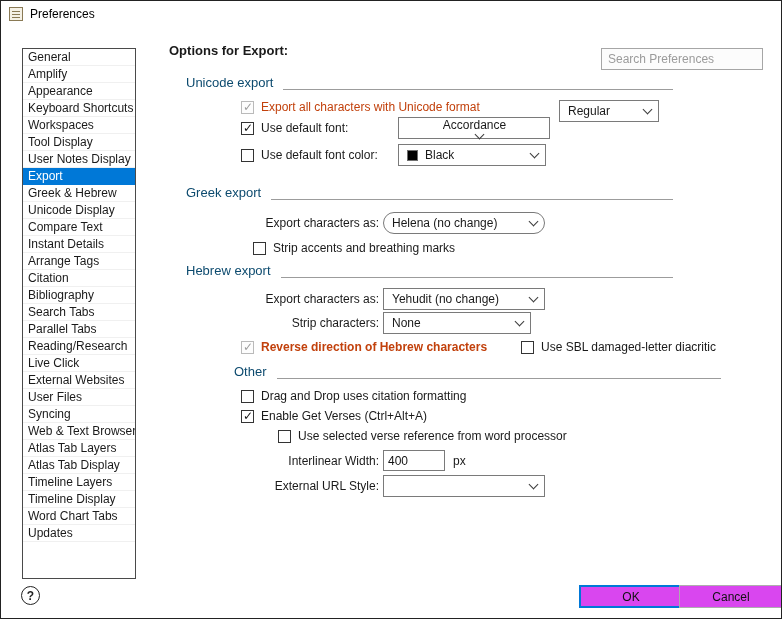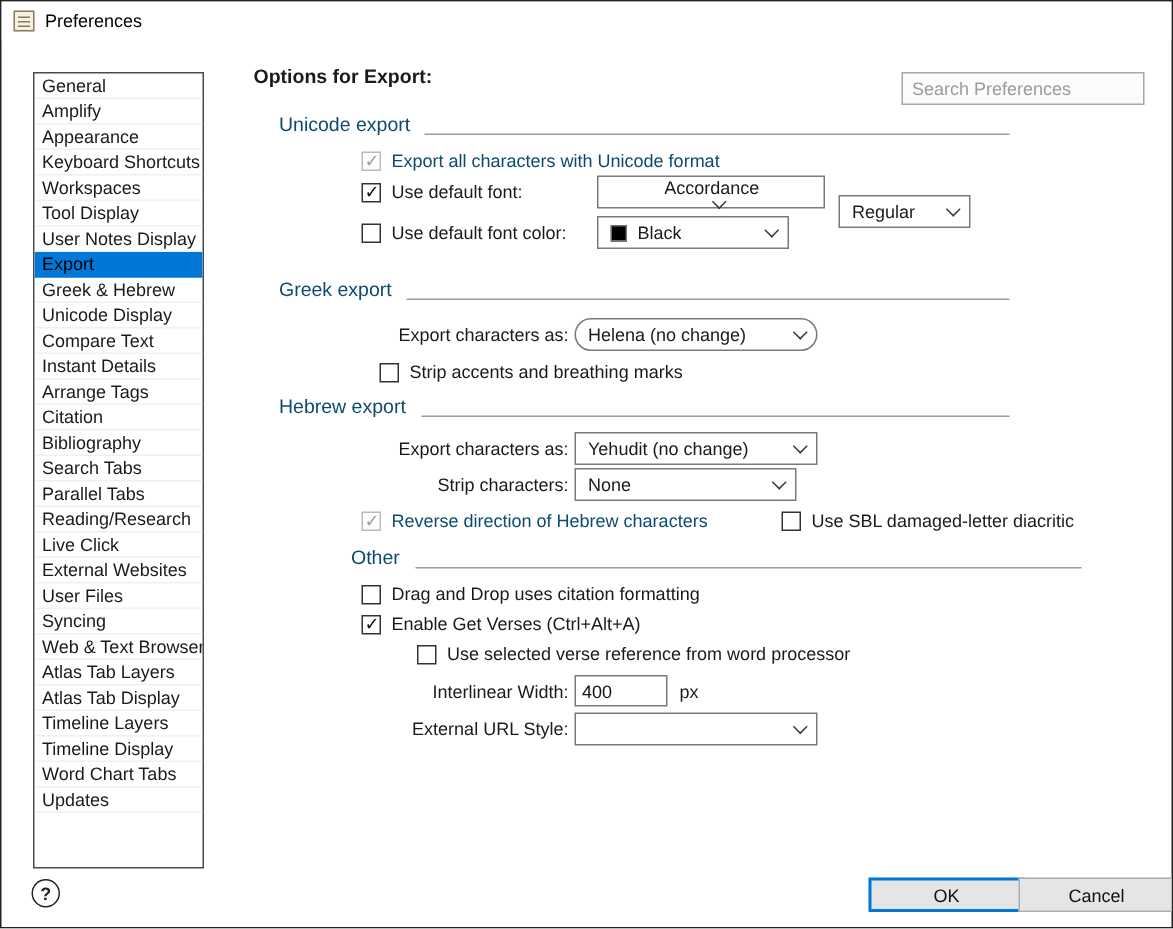--- a/index.html
+++ b/index.html
@@ -8,50 +8,50 @@
 
   .window { position:relative; width:782px; height:619px; background:#ffffff; border:1px solid #222222; overflow:hidden; }
 
   .titlebar { position:absolute; left:0; top:0; right:0; height:26px; display:flex; align-items:center; padding-left:8px; gap:7px; background:#ffffff; }
   .app-icon { width:14px; height:14px; flex:none; background:#f5f1e6; border:1px solid #8a7a55; position:relative; }
   .app-icon::after { content:""; position:absolute; left:2px; top:3px; width:8px; height:1px; background:#8a7a55; box-shadow:0 3px 0 #8a7a55, 0 6px 0 #8a7a55; }
   .title { font-size:12px; color:#000; }
 
   .sidebar { position:absolute; left:21px; top:47px; width:114px; height:531px; background:#ffffff; border:1px solid #4a4a4a; overflow:hidden; }
   .sb-item { height:17px; line-height:16px; padding-left:5px; font-size:12px; white-space:nowrap; border-bottom:1px solid #f0f0f0; cursor:default; }
-  .sb-item.selected { background:#0078d7; color:#000000; border-bottom-color:#0078d7; }
+  .sb-item.selected { background:#0078d7; color:#ffffff; border-bottom-color:#0078d7; }
 
   .page-title { position:absolute; left:168px; top:42px; font-size:13px; font-weight:bold; }
 
   .search { position:absolute; left:600px; top:47px; width:162px; height:22px; border:1px solid #a6a6a6; background:#fcfcfc; padding:0 6px; font-size:12px; font-family:inherit; color:#222; }
   .search::placeholder { color:#9b9b9b; }
 
   .section { position:absolute; left:185px; width:487px; height:17px; display:flex; align-items:flex-end; gap:10px; font-size:13px; color:#0c4a6e; }
   .section .rule { flex:1; height:1px; background:#9c9c9c; }
 
   .cbrow { position:absolute; display:flex; align-items:center; gap:7px; height:16px; font-size:12px; cursor:default; white-space:nowrap; }
   .checkbox { width:13px; height:13px; border:1px solid #333333; background:#ffffff; position:relative; flex:none; }
   .cbrow.checked .checkbox::after { content:"\2713"; position:absolute; left:-1px; top:-2px; width:14px; text-align:center; font-size:12px; font-weight:bold; color:#111; line-height:15px; }
-  .cbrow.disabled { color:#0c4a6e;align-items:center; }
+  .cbrow.disabled { color:#c2410c;align-items:center; }
   .cbrow.disabled .checkbox { border-color:#bababa; background:#fdfdfd; }
   .cbrow.disabled .checkbox::after { color:#9d9d9d; }
 
   .dropdown { position:absolute; height:22px; border:1px solid #7a7a7a; background:#ffffff; display:flex; align-items:center; justify-content:space-between; padding:0 7px 0 8px; font-size:12px; cursor:default; }
   .dd-left { display:flex; align-items:center; overflow:hidden; white-space:nowrap; }
   .dd-arrow { width:7px; height:7px; border-right:1px solid #3c3c3c; border-bottom:1px solid #3c3c3c; transform:rotate(45deg); margin-top:-4px; margin-left:10px; flex:none; }
   .swatch { width:11px; height:11px; border:1px solid #6e6e6e; display:inline-block; margin-right:7px; flex:none; }
 
   .fieldlabel { position:absolute; font-size:12px; text-align:right; white-space:nowrap; }
   .unit { position:absolute; font-size:12px; }
 
   .textinput { position:absolute; height:21px; border:1px solid #7a7a7a; padding:0 4px; font-size:12px; font-family:inherit; background:#fff; color:#111; }
 
   .help { position:absolute; left:20px; top:585px; width:19px; height:19px; border:1.5px solid #222; border-radius:50%; display:flex; align-items:center; justify-content:center; font-size:12px; font-weight:bold; color:#222; cursor:default; background:#fff; }
 
-  .btn { position:absolute; width:104px; height:23px; background:#e5e5e5; border:1px solid #adadad; font-size:12px; font-family:inherit; color:#111; cursor:default; }
+  .btn { position:absolute; width:104px; height:23px; background:#d946ef; border:1px solid #adadad; font-size:12px; font-family:inherit; color:#111; cursor:default; }
   .btn.primary { border:2px solid #0078d7; }
 </style>
 </head>
 <body>
 
 <div class="window">
 
   <div class="titlebar">
     <span class="app-icon"></span>
     <span class="title">Preferences</span>
@@ -104,30 +104,30 @@
   </div>
 
   <div class="cbrow checked" style="left:240px; top:119px;">
     <span class="checkbox"></span>
     <span>Use default font:</span>
   </div>
   <div class="dropdown" style="left:397px; top:116px; width:152px;flex-direction:column;">
     <span class="dd-left">Accordance</span>
     <span class="dd-arrow"></span>
   </div>
-  <div class="dropdown" style="left:558px; top:129px; width:88px;text-align:center;">
+  <div class="dropdown" style="left:558px; top:99px; width:100px;text-align:center;">
     <span class="dd-left">Regular</span>
     <span class="dd-arrow"></span>
   </div>
 
   <div class="cbrow" style="left:240px; top:146px;">
     <span class="checkbox"></span>
     <span>Use default font color:</span>
   </div>
-  <div class="dropdown" style="left:397px; top:143px; width:128px;text-align:center;">
+  <div class="dropdown" style="left:397px; top:143px; width:148px;text-align:center;">
     <span class="dd-left">
       <span class="swatch" style="background: rgb(0, 0, 0);"></span>
       <span>Black</span>
     </span>
     <span class="dd-arrow"></span>
   </div>
 
   <div class="section" style="top:182px;">
     <span>Greek export</span>
     <span class="rule"></span>
@@ -154,21 +154,21 @@
     <span class="dd-left">Yehudit (no change)</span>
     <span class="dd-arrow"></span>
   </div>
 
   <div class="fieldlabel" style="left:168px; top:315px; width:210px;">Strip characters:</div>
   <div class="dropdown" style="left:382px; top:311px; width:148px;">
     <span class="dd-left">None</span>
     <span class="dd-arrow"></span>
   </div>
 
-  <div class="cbrow checked disabled" style="left:240px; top:338px;">
+  <div class="cbrow checked disabled" style="left:240px; top:338px;font-weight:bold;">
     <span class="checkbox"></span>
     <span>Reverse direction of Hebrew characters</span>
   </div>
   <div class="cbrow" style="left:520px; top:338px;">
     <span class="checkbox"></span>
     <span>Use SBL damaged-letter diacritic</span>
   </div>
 
   <div class="section" style="top:361px;margin-left:48px;">
     <span>Other</span>

